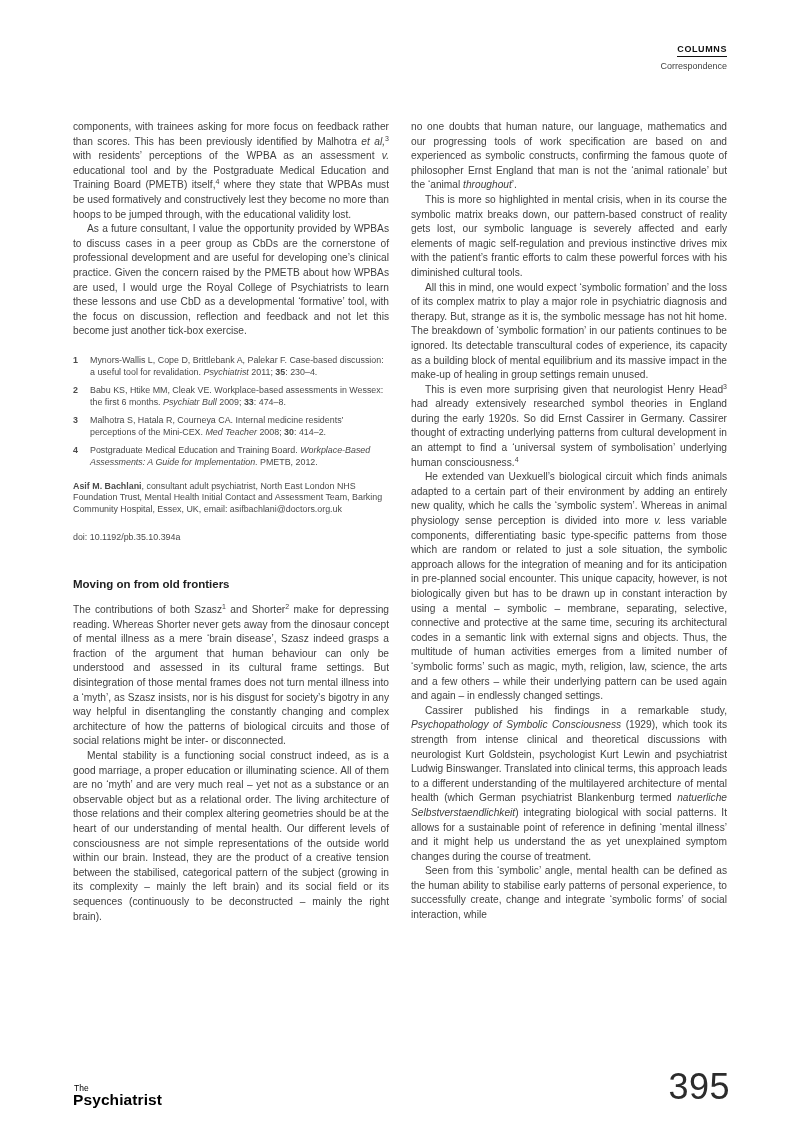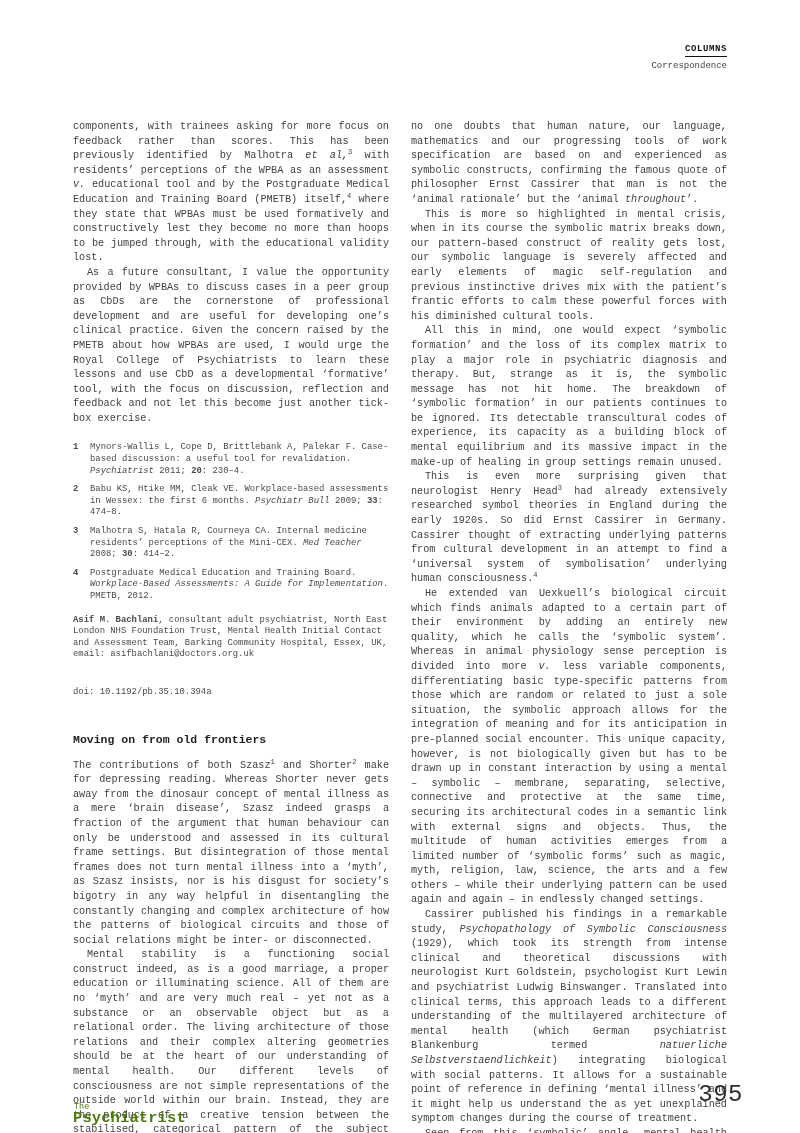--- a/index.html
+++ b/index.html
@@ -1,21 +1,21 @@
 <!DOCTYPE html>
 <html><head>
 <meta charset="utf-8">
 <style>
   * { margin:0; padding:0; box-sizing:border-box; }
   html, body { background:#ffffff; }
   .page {
     position:relative;
     width:800px; height:1133px;
     background:#ffffff;
-    font-family:Liberation Mono, monospace;
+    font-family:Liberation Sans, sans-serif;
     color:#3f3f3f;
     overflow:hidden;
     margin:0 auto;
   }
   .header { position:absolute; top:38px; right:73px; text-align:right; }
   .columns-label {
     display:inline-block;
     font-size:9px; font-weight:bold; letter-spacing:0.6px;
     color:#111;
     border-bottom:1.6px solid #111;
@@ -32,34 +32,34 @@
   }
   p.indent { text-indent:14px; }
   sup { font-size:7px; line-height:0; vertical-align:super; }
 
   .refs { margin-top:16px; }
   .ref { display:flex; font-size:8.9px; line-height:11.6px; color:#4a4a4a; margin-bottom:7px; }
   .ref-num { font-weight:bold; width:12px; flex:none; }
   .ref-body { flex:1; padding-left:5px; }
 
   .signature { margin-top:12px; font-size:8.9px; line-height:11.6px; color:#4a4a4a; }
-  .doi { margin-top:26px; font-size:8.9px; line-height:11.6px; color:#4a4a4a; }
+  .doi { margin-top:17px; font-size:8.9px; line-height:11.6px; color:#4a4a4a; }
 
   .section-title {
     margin-top:34px; margin-bottom:13px;
     font-size:11.5px; font-weight:bold; color:#1e1e1e;
   }
 
-  .footer-logo { position:absolute; left:73px; bottom:7px; color:#4d7c0f; }
+  .footer-logo { position:absolute; left:73px; bottom:26px; color:#000000; }
   .logo-the { display:block; font-size:8.5px; line-height:8px; margin-left:1px; }
   .logo-name { display:block; font-size:15.5px; font-weight:bold; line-height:15px; letter-spacing:0.1px; }
 
   .page-number {
-    position:absolute; right:57px; bottom:25px;
-    font-size:24px; color:#2c2c2c; letter-spacing:0.5px;
+    position:absolute; right:70px; bottom:25px;
+    font-size:36px; color:#2c2c2c; letter-spacing:0.5px;
   }
 </style>
 </head>
 <body>
 
 <div class="page">
 
   <div class="header">
     <span class="columns-label">COLUMNS</span>
     <div class="corr-label">Correspondence</div>
@@ -67,21 +67,21 @@
 
   <div class="content">
 
     <div class="col">
       <p class="body-par"><span>components, with trainees asking for more focus on feedback rather than scores. This has been previously identified by Malhotra </span><span style="font-style: italic;">et al,</span><sup>3</sup><span> with residents’ perceptions of the WPBA as an assessment </span><span style="font-style: italic;">v.</span><span> educational tool and by the Postgraduate Medical Education and Training Board (PMETB) itself,</span><sup>4</sup><span> where they state that WPBAs must be used formatively and constructively lest they become no more than hoops to be jumped through, with the educational validity lost.</span></p>
       <p class="body-par indent"><span>As a future consultant, I value the opportunity provided by WPBAs to discuss cases in a peer group as CbDs are the cornerstone of professional development and are useful for developing one’s clinical practice. Given the concern raised by the PMETB about how WPBAs are used, I would urge the Royal College of Psychiatrists to learn these lessons and use CbD as a developmental ‘formative’ tool, with the focus on discussion, reflection and feedback and not let this become just another tick-box exercise.</span></p>
 
       <div class="refs">
         <div class="ref">
           <span class="ref-num">1</span>
-          <span class="ref-body"><span>Mynors-Wallis L, Cope D, Brittlebank A, Palekar F. Case-based discussion: a useful tool for revalidation. </span><span style="font-style: italic;">Psychiatrist</span><span> 2011; </span><span style="font-weight: bold;">20</span><span>: 230–4.</span></span>
+          <span class="ref-body"><span>Mynors-Wallis L, Cope D, Brittlebank A, Palekar F. Case-based discussion: a useful tool for revalidation. </span><span style="font-style: italic;">Psychiatrist</span><span> 2011; </span><span style="font-weight: bold;">35</span><span>: 230–4.</span></span>
         </div>
         <div class="ref">
           <span class="ref-num">2</span>
           <span class="ref-body"><span>Babu KS, Htike MM, Cleak VE. Workplace-based assessments in Wessex: the first 6 months. </span><span style="font-style: italic;">Psychiatr Bull</span><span> 2009; </span><span style="font-weight: bold;">33</span><span>: 474–8.</span></span>
         </div>
         <div class="ref">
           <span class="ref-num">3</span>
           <span class="ref-body"><span>Malhotra S, Hatala R, Courneya CA. Internal medicine residents’ perceptions of the Mini-CEX. </span><span style="font-style: italic;">Med Teacher</span><span> 2008; </span><span style="font-weight: bold;">30</span><span>: 414–2.</span></span>
         </div>
         <div class="ref">
@@ -93,21 +93,21 @@
       <p class="signature"><span style="font-weight: bold;">Asif M. Bachlani</span><span>, consultant adult psychiatrist, North East London NHS Foundation Trust, Mental Health Initial Contact and Assessment Team, Barking Community Hospital, Essex, UK, email: asifbachlani@doctors.org.uk</span></p>
       <p class="doi">doi: 10.1192/pb.35.10.394a</p>
 
       <h2 class="section-title">Moving on from old frontiers</h2>
 
       <p class="body-par"><span>The contributions of both Szasz</span><sup>1</sup><span> and Shorter</span><sup>2</sup><span> make for depressing reading. Whereas Shorter never gets away from the dinosaur concept of mental illness as a mere ‘brain disease’, Szasz indeed grasps a fraction of the argument that human behaviour can only be understood and assessed in its cultural frame settings. But disintegration of those mental frames does not turn mental illness into a ‘myth’, as Szasz insists, nor is his disgust for society’s bigotry in any way helpful in disentangling the constantly changing and complex architecture of how the patterns of biological circuits and those of social relations might be inter- or disconnected.</span></p>
       <p class="body-par indent"><span>Mental stability is a functioning social construct indeed, as is a good marriage, a proper education or illuminating science. All of them are no ‘myth’ and are very much real – yet not as a substance or an observable object but as a relational order. The living architecture of those relations and their complex altering geometries should be at the heart of our understanding of mental health. Our different levels of consciousness are not simple representations of the outside world within our brain. Instead, they are the product of a creative tension between the stabilised, categorical pattern of the subject (growing in its complexity – mainly the left brain) and its social field or its sequences (continuously to be deconstructed – mainly the right brain).</span></p>
     </div>
 
     <div class="col">
-      <p class="body-par"><span>no one doubts that human nature, our language, mathematics and our progressing tools of work specification are based on and experienced as symbolic constructs, confirming the famous quote of philosopher Ernst Cassirer that man is not the ‘animal rationale’ but the ‘animal </span><span style="font-style: italic;">throughout</span><span>’.</span></p>
+      <p class="body-par"><span>no one doubts that human nature, our language, mathematics and our progressing tools of work specification are based on and experienced as symbolic constructs, confirming the famous quote of philosopher Ernst England that man is not the ‘animal rationale’ but the ‘animal </span><span style="font-style: italic;">throughout</span><span>’.</span></p>
       <p class="body-par indent"><span>This is more so highlighted in mental crisis, when in its course the symbolic matrix breaks down, our pattern-based construct of reality gets lost, our symbolic language is severely affected and early elements of magic self-regulation and previous instinctive drives mix with the patient’s frantic efforts to calm these powerful forces with his diminished cultural tools.</span></p>
       <p class="body-par indent"><span>All this in mind, one would expect ‘symbolic formation’ and the loss of its complex matrix to play a major role in psychiatric diagnosis and therapy. But, strange as it is, the symbolic message has not hit home. The breakdown of ‘symbolic formation’ in our patients continues to be ignored. Its detectable transcultural codes of experience, its capacity as a building block of mental equilibrium and its massive impact in the make-up of healing in group settings remain unused.</span></p>
       <p class="body-par indent"><span>This is even more surprising given that neurologist Henry Head</span><sup>3</sup><span> had already extensively researched symbol theories in England during the early 1920s. So did Ernst Cassirer in Germany. Cassirer thought of extracting underlying patterns from cultural development in an attempt to find a ‘universal system of symbolisation’ underlying human consciousness.</span><sup>4</sup></p>
       <p class="body-par indent"><span>He extended van Uexkuell’s biological circuit which finds animals adapted to a certain part of their environment by adding an entirely new quality, which he calls the ‘symbolic system’. Whereas in animal physiology sense perception is divided into more </span><span style="font-style: italic;">v.</span><span> less variable components, differentiating basic type-specific patterns from those which are random or related to just a sole situation, the symbolic approach allows for the integration of meaning and for its anticipation in pre-planned social encounter. This unique capacity, however, is not biologically given but has to be drawn up in constant interaction by using a mental – symbolic – membrane, separating, selective, connective and protective at the same time, securing its architectural codes in a semantic link with external signs and objects. Thus, the multitude of human activities emerges from a limited number of ‘symbolic forms’ such as magic, myth, religion, law, science, the arts and a few others – while their underlying pattern can be used again and again – in endlessly changed settings.</span></p>
       <p class="body-par indent"><span>Cassirer published his findings in a remarkable study, </span><span style="font-style: italic;">Psychopathology of Symbolic Consciousness</span><span> (1929), which took its strength from intense clinical and theoretical discussions with neurologist Kurt Goldstein, psychologist Kurt Lewin and psychiatrist Ludwig Binswanger. Translated into clinical terms, this approach leads to a different understanding of the multilayered architecture of mental health (which German psychiatrist Blankenburg termed </span><span style="font-style: italic;">natuerliche Selbstverstaendlichkeit</span><span>) integrating biological with social patterns. It allows for a sustainable point of reference in defining ‘mental illness’ and it might help us understand the as yet unexplained symptom changes during the course of treatment.</span></p>
       <p class="body-par indent"><span>Seen from this ‘symbolic’ angle, mental health can be defined as the human ability to stabilise early patterns of personal experience, to successfully create, change and integrate ‘symbolic forms’ of social interaction, while</span></p>
     </div>
 
   </div>
 

